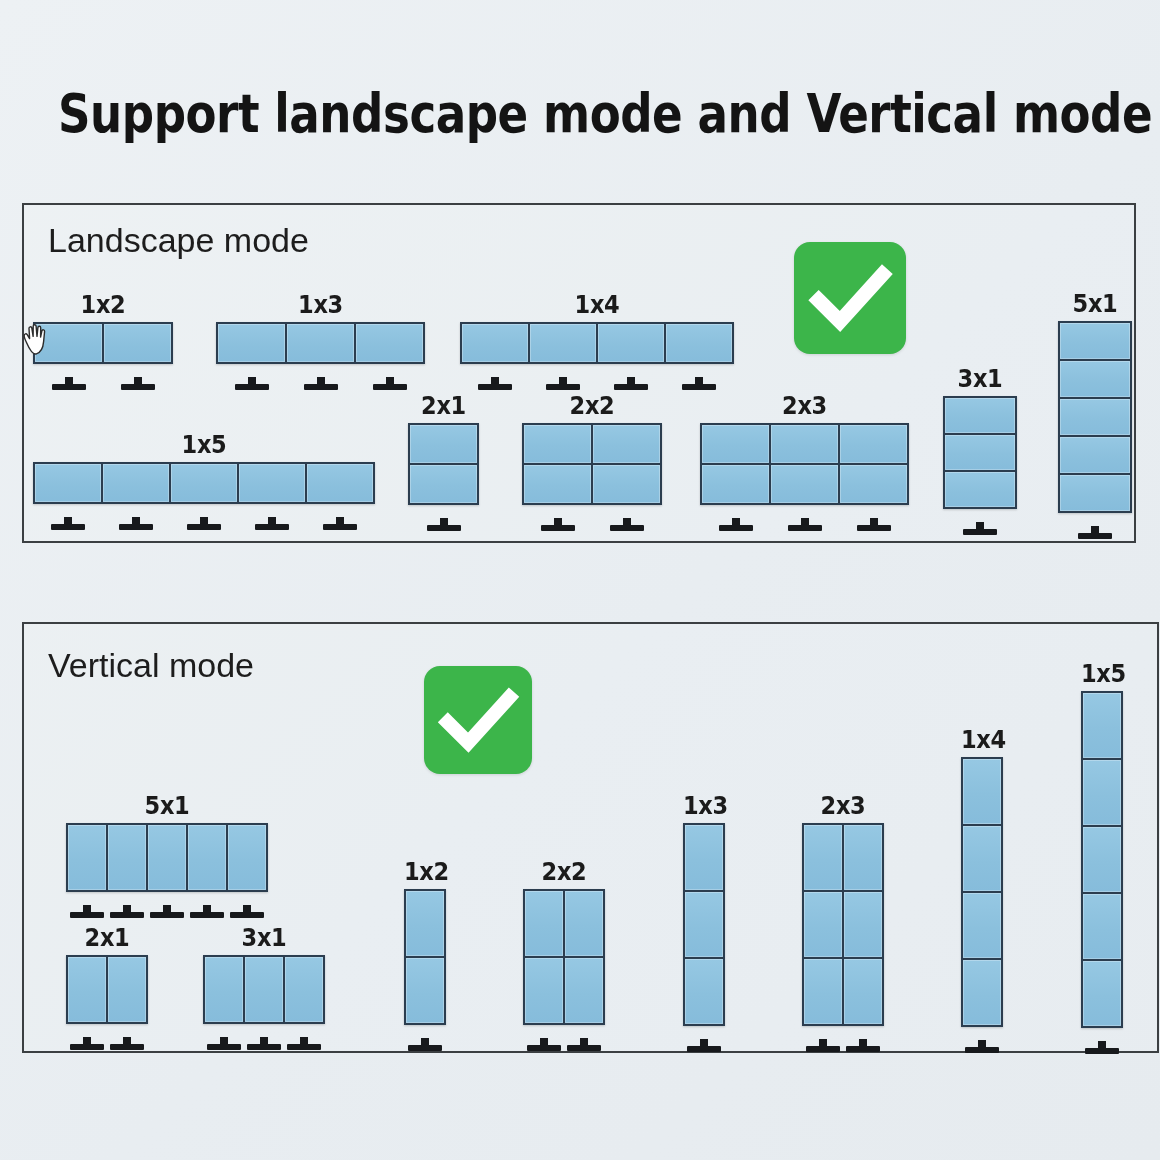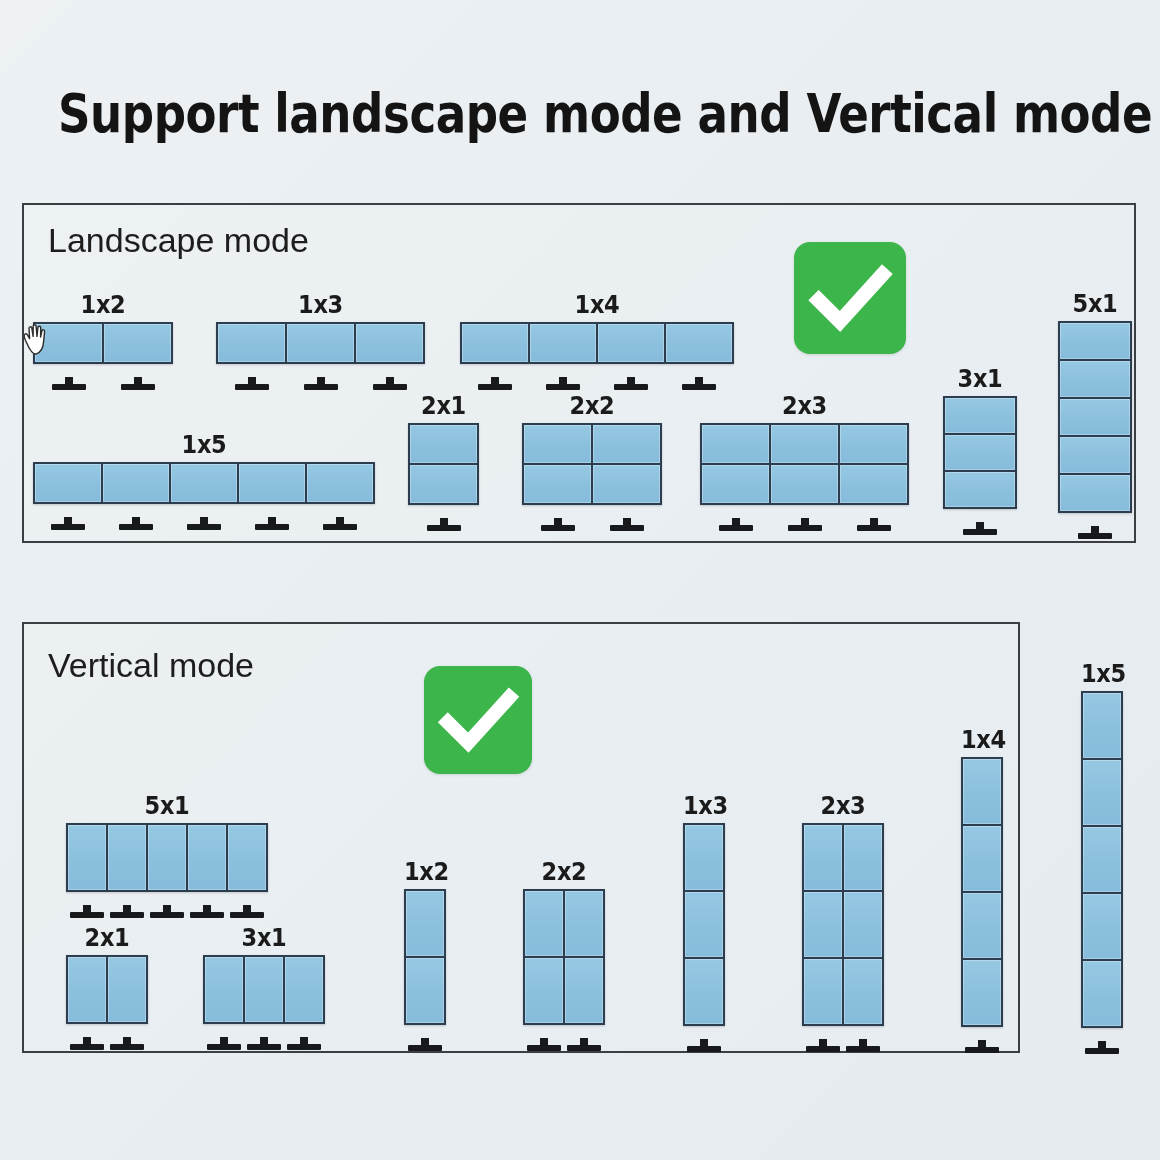--- a/index.html
+++ b/index.html
@@ -43,21 +43,21 @@
 
   
   .panel {
     position: absolute;
     border: 2px solid #3b3f42;
     background: rgba(255,255,255,0.07);
     box-sizing: border-box;
     padding-left: 13px;
   }
   #panel-landscape { left: 22px; top: 203px; width: 1114px; height: 340px; }
-  #panel-vertical  { left: 22px; top: 622px; width: 998px; height: 431px; }
+  #panel-vertical  { left: 22px; top: 622px; width: 1137px; height: 431px; }
 
   .panel-title {
     position: absolute;
     font-size: 34px;
     font-weight: 400;
     color: #1d1d1d;
     letter-spacing: 0px;
     white-space: nowrap;
   }
   #panel-landscape .panel-title { left: 24px; top: 16px; }

